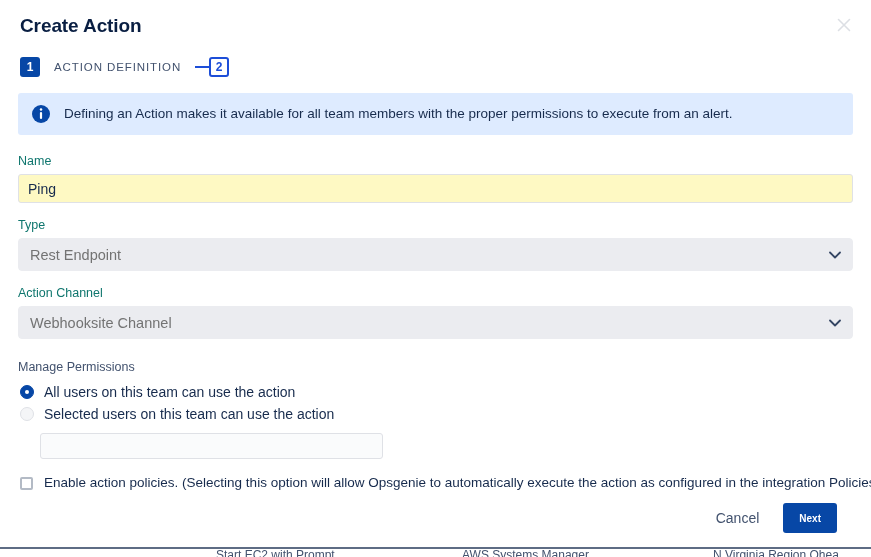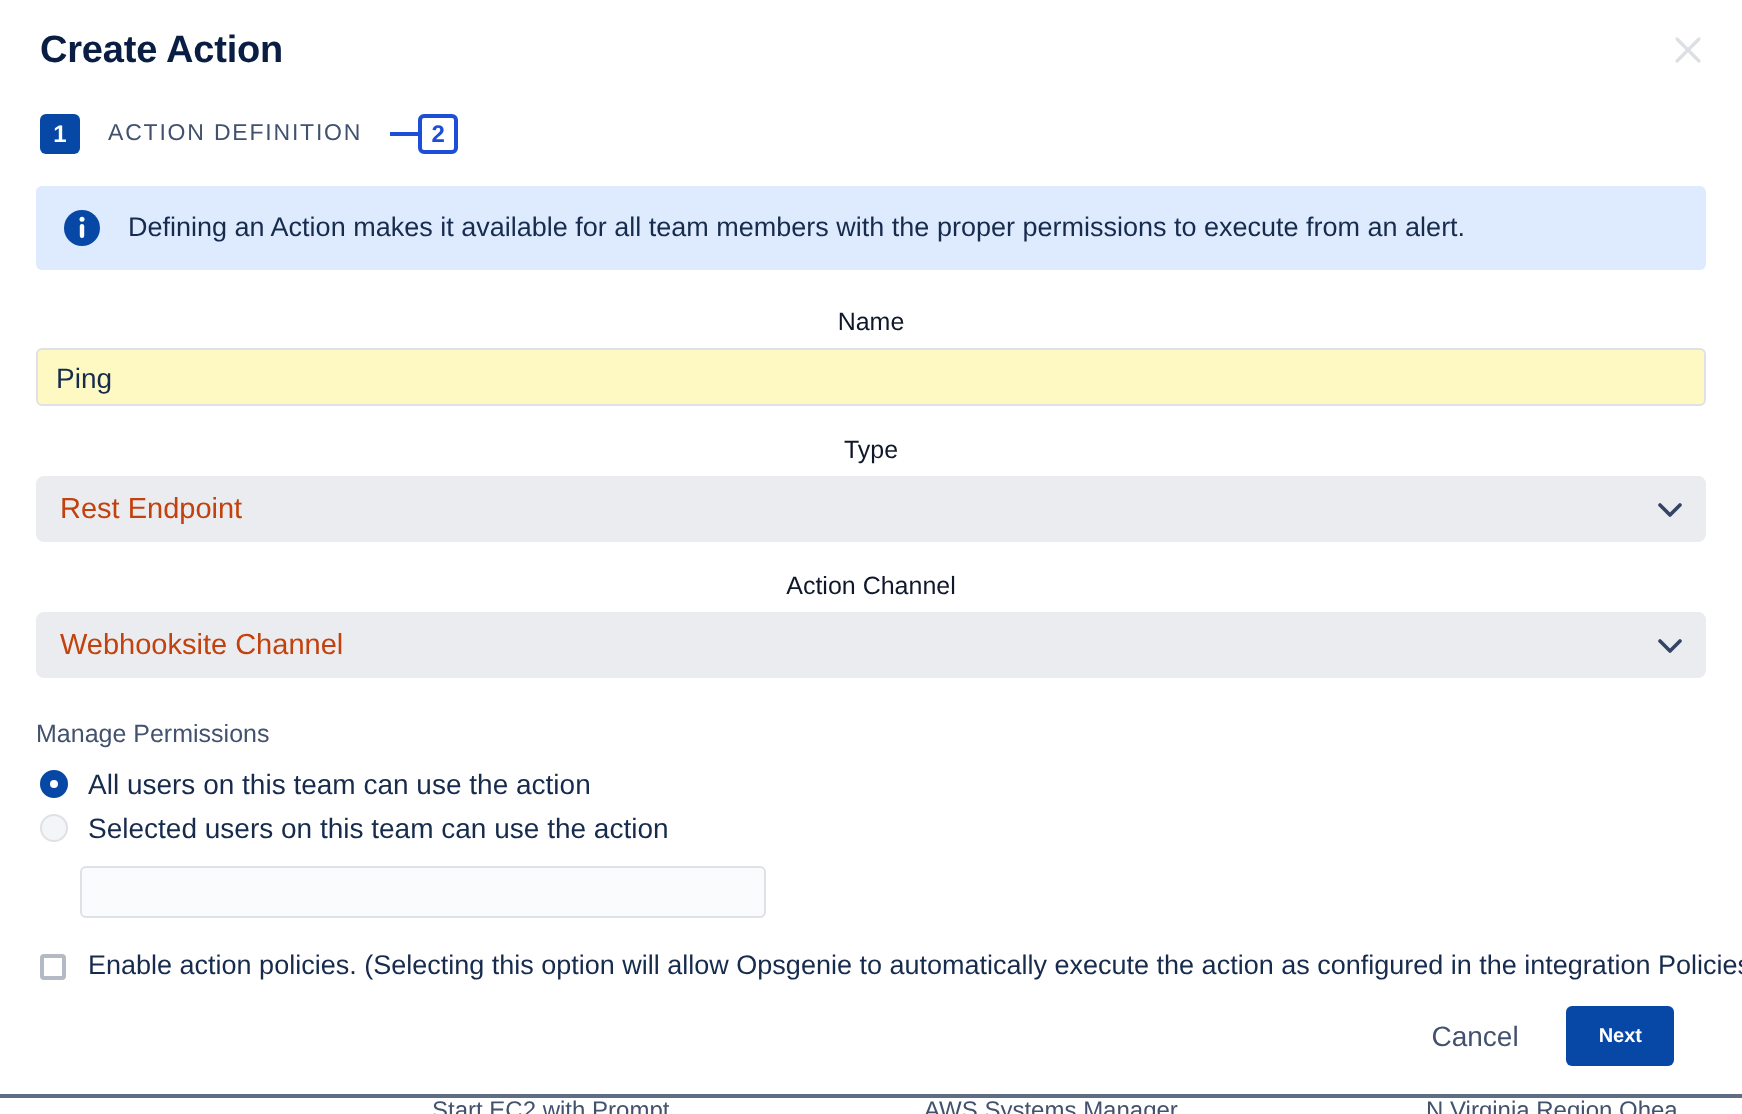--- a/index.html
+++ b/index.html
@@ -155,24 +155,23 @@
   }
   .info-text {
     font-size: 13.5px;
     color: #172b4d;
     line-height: 18px;
   }
 
   .field-group { margin-bottom: 14px; }
   .field-label {
     font-size: 12.5px;
-    color: #0f172a;
+    color: #0f766e;
     margin-bottom: 5px;
     line-height: 16px;
-    text-align: center;
   }
 
   .text-input {
     width: 100%;
     height: 29px;
     background: #fef9c3;
     border: 1px solid #dfe1e6;
     border-radius: 3px;
     font-size: 14px;
     color: #172b4d;
@@ -190,21 +189,21 @@
     border: 1px solid #ebecf0;
     border-radius: 4px;
     display: flex;
     align-items: center;
     padding: 0 11px;
     cursor: pointer;
     position: relative;
   }
   .select-value {
     font-size: 14.5px;
-    color: #c2410c;
+    color: #737373;
     flex: 1 1 auto;
   }
   .chevron { flex: 0 0 auto; display: block; }
 
   
   .perm-section { margin-top: 20px; }
   .perm-label {
     font-size: 12.5px;
     color: #42526e;
     margin-bottom: 6px;

